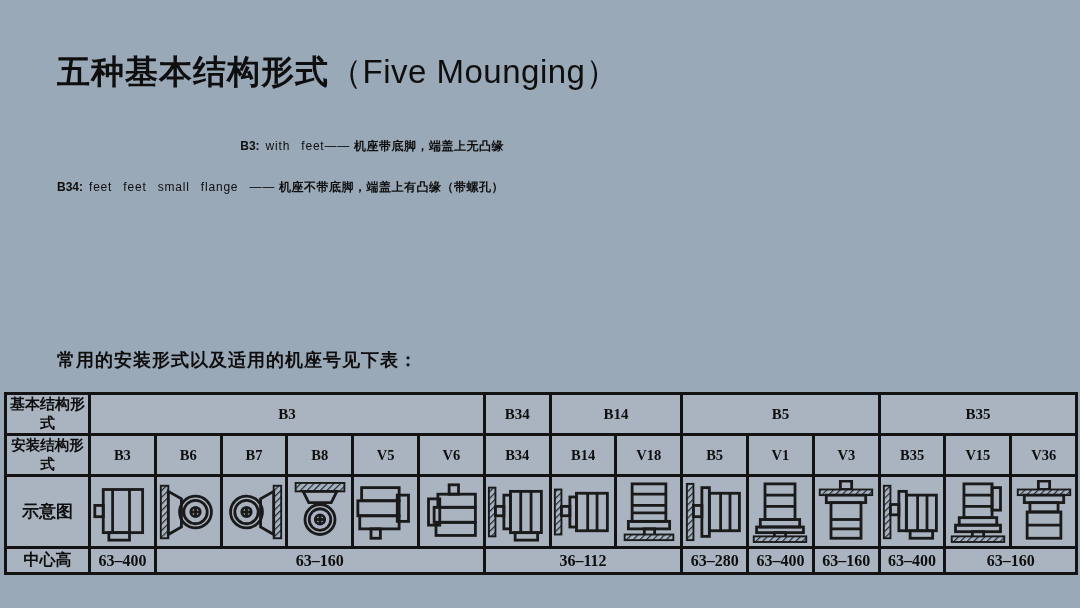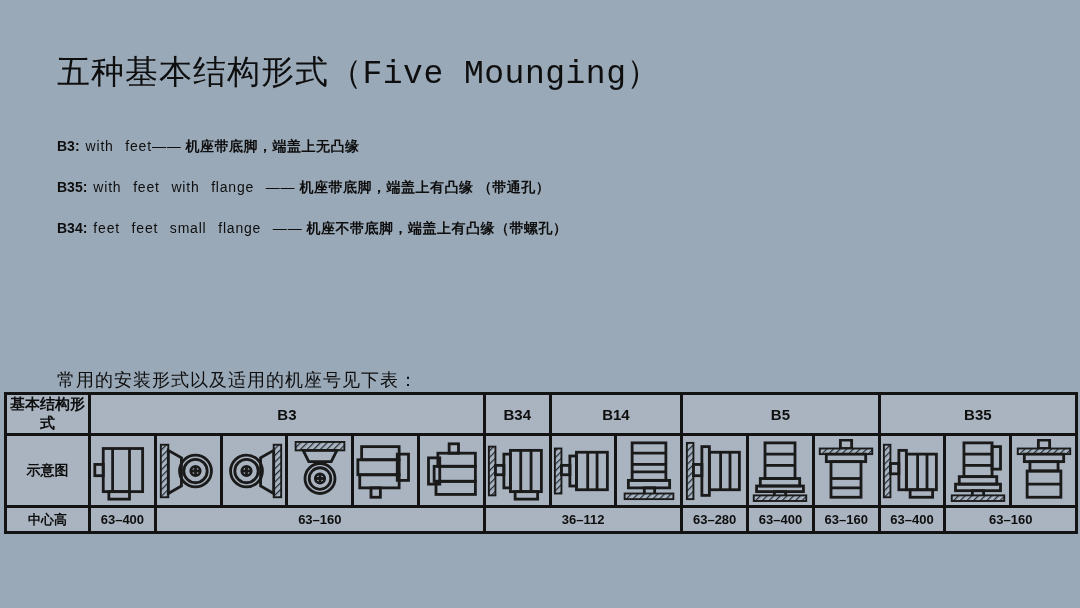--- a/index.html
+++ b/index.html
@@ -8,46 +8,46 @@
     width:1080px;height:608px;
     background:#9aa9b8;
     font-family:"Liberation Sans","DejaVu Sans",sans-serif;
     color:#0e0e0e;
     overflow:hidden;
   }
   .title{
     position:absolute;left:57px;top:52px;
     font-size:33px;line-height:40px;white-space:nowrap;
   }
-  .title .zh{font-weight:normal;letter-spacing:1px;}
-  .title .en{font-weight:normal;letter-spacing:0.5px;font-family:Liberation Mono, monospace;}
+  .title .zh{font-weight:bold;letter-spacing:1px;}
+  .title .en{font-weight:normal;letter-spacing:0.5px;}
   .defs{position:absolute;left:57px;top:126px;}
-  .def-line{height:41px;line-height:41px;font-size:14px;white-space:nowrap;}
+  .def-line{height:41px;line-height:41px;font-size:12px;white-space:nowrap;text-align:right;}
   .def-code{font-weight:bold;margin-right:6px;}
   .def-en{font-weight:normal;letter-spacing:0.8px;word-spacing:7px;margin-right:4px;}
   .def-zh{font-weight:bold;letter-spacing:0.5px;}
   .subtitle{
-    position:absolute;left:57px;top:368px;
-    font-size:18px;font-weight:normal;letter-spacing:1px;white-space:nowrap;
+    position:absolute;left:57px;top:348px;
+    font-size:18px;font-weight:bold;letter-spacing:1px;white-space:nowrap;
   }
   table.mount{
     position:absolute;left:4px;top:392px;
-    width:1072px;border-collapse:collapse;table-layout:fixed;
+    width:1072px;border-collapse:collapse;table-layout:fixed;font-family:Liberation Serif, serif;
   }
   table.mount td{
     border:3px solid #131313;
     background:#a9b4c0;
     text-align:center;vertical-align:middle;
     padding:0;font-weight:bold;overflow:hidden;
   }
   tr.r-group td{height:29px;font-size:15px;}
   tr.r-form  td{height:25px;font-size:14.5px;}
   tr.r-diag  td{height:69px;}
-  tr.r-height td{height:23px;font-size:13px;}
-  td.rowlabel{font-size:14px;letter-spacing:0;}
+  tr.r-height td{height:23px;font-size:16px;}
+  td.rowlabel{font-size:17px;letter-spacing:0;}
   .diag{display:block;margin:2px auto;}
 </style>
 </head>
 <body>
 
 <div class="slide">
 
   <svg width="0" height="0" style="position:absolute">
     <defs>
       <pattern id="hx" width="5" height="5" patternUnits="userSpaceOnUse" patternTransform="rotate(45)">
@@ -57,23 +57,20 @@
     </defs>
   </svg>
 
   <div class="title">
     <span class="zh">五种基本结构形式</span><span class="en">（Five Mounging）</span>
   </div>
 
   <div class="defs">
     <div class="def-line">
       <span class="def-code">B3:</span><span class="def-en">with  feet——</span><span class="def-zh">机座带底脚，端盖上无凸缘</span>
-    </div>
-    <div class="def-line">
-      <span class="def-code">B35:</span><span class="def-en">with  feet  with  flange ——</span><span class="def-zh">机座带底脚，端盖上有凸缘 （带通孔）</span>
     </div>
     <div class="def-line">
       <span class="def-code">B34:</span><span class="def-en">feet  feet  small  flange ——</span><span class="def-zh">机座不带底脚，端盖上有凸缘（带螺孔）</span>
     </div>
   </div>
 
   <div class="subtitle">常用的安装形式以及适用的机座号见下表：</div>
 
   <table class="mount">
     <colgroup>
@@ -82,20 +79,38 @@
     </colgroup>
     <tbody>
         <tr class="r-group">
       <td class="rowlabel">基本结构形式</td>
       <td colspan="6">B3</td>
       <td colspan="1">B34</td>
       <td colspan="2">B14</td>
       <td colspan="3">B5</td>
       <td colspan="3">B35</td>
     </tr>
+    <tr class="r-form">
+      <td class="rowlabel">安装结构形式</td>
+      <td>B3</td>
+      <td>B6</td>
+      <td>B7</td>
+      <td>B8</td>
+      <td>V5</td>
+      <td>V6</td>
+      <td>B34</td>
+      <td>B14</td>
+      <td>V18</td>
+      <td>B5</td>
+      <td>V1</td>
+      <td>V3</td>
+      <td>B35</td>
+      <td>V15</td>
+      <td>V36</td>
+    </tr>
     <tr class="r-diag">
       <td class="rowlabel">示意图</td>
       <td>
         <svg class="diag" viewBox="0 0 64 68" width="60" height="64" stroke="#1a1a1a" stroke-width="3" fill="none">
           <rect x="3" y="27" width="9" height="12"></rect>
           <rect x="12" y="10" width="42" height="46"></rect>
           <line x1="22" y1="10" x2="22" y2="56"></line>
           <line x1="40" y1="10" x2="40" y2="56"></line>
           <rect x="18" y="56" width="22" height="8"></rect>
         </svg>

